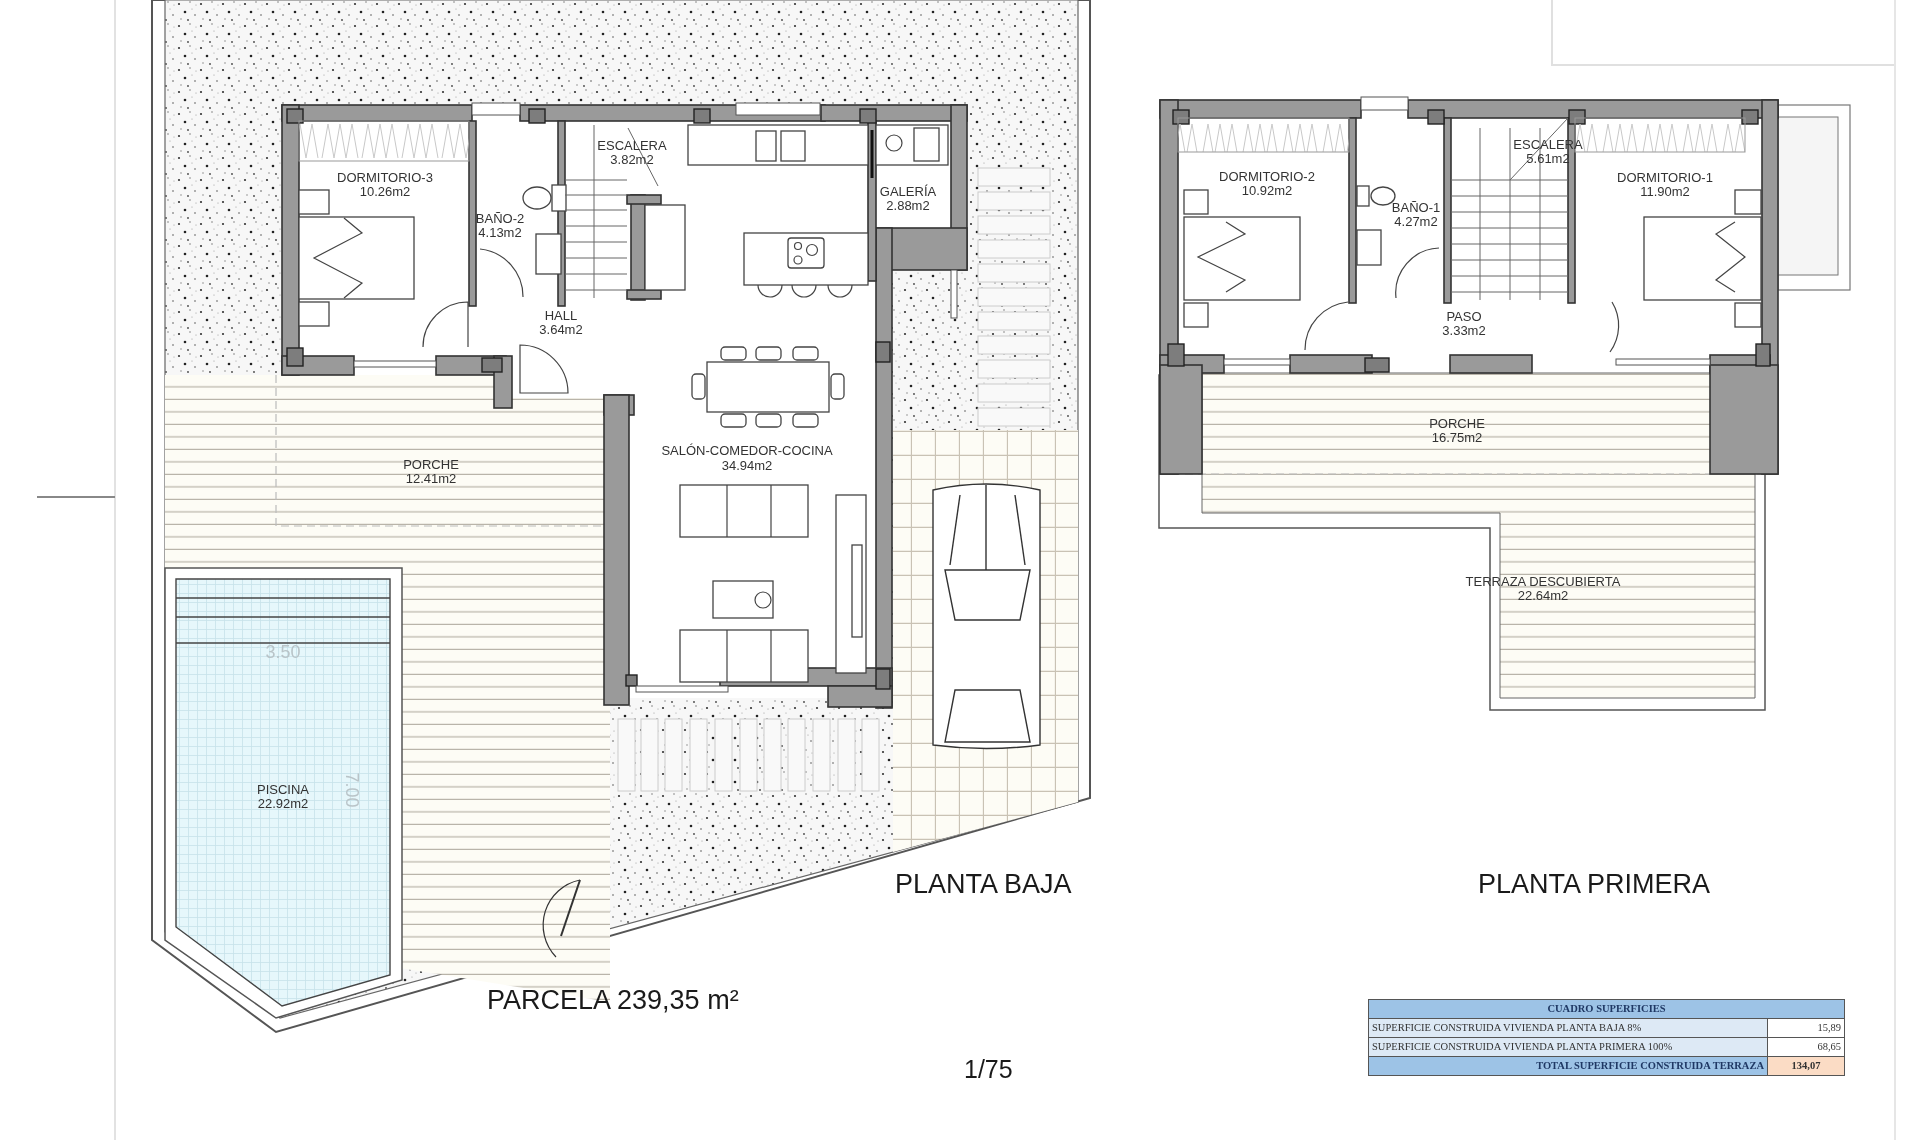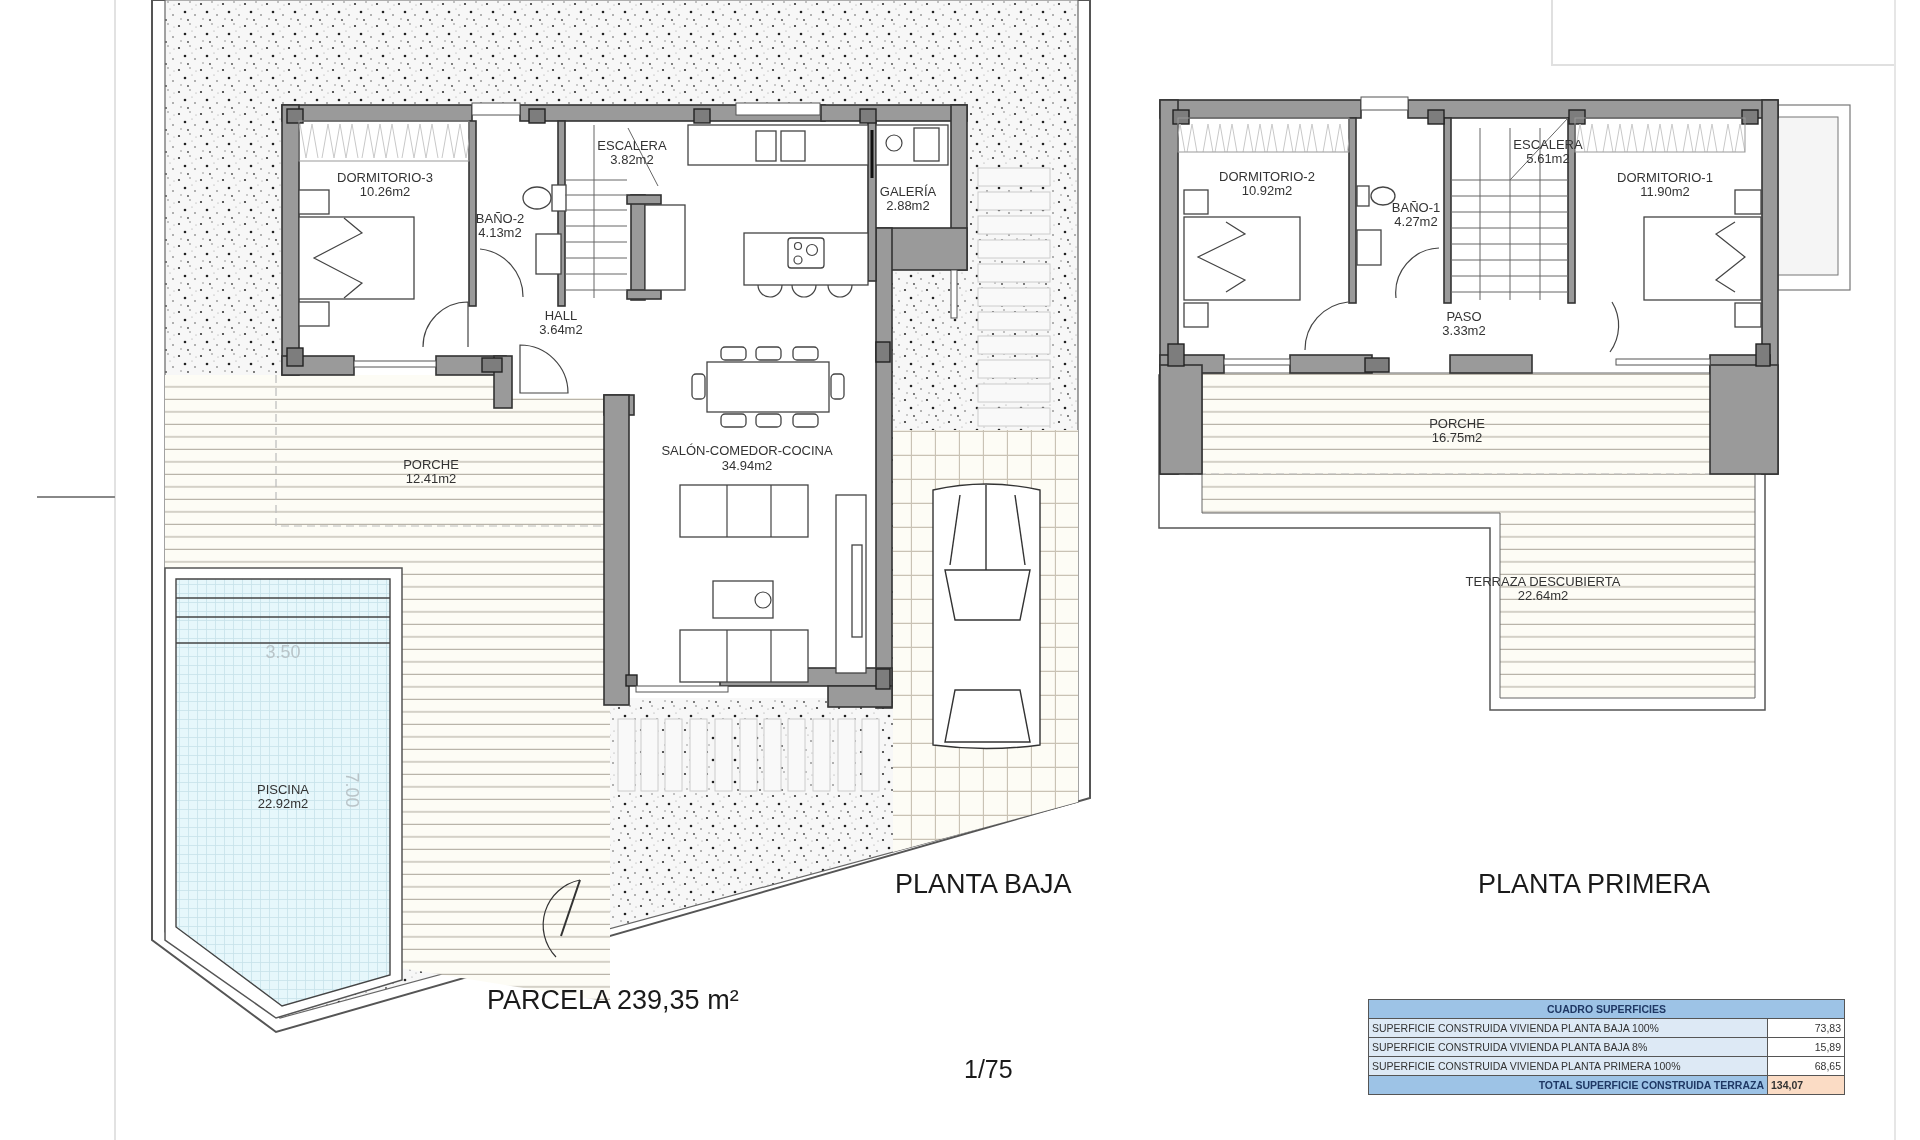--- a/index.html
+++ b/index.html
@@ -5,27 +5,27 @@
   html,body{margin:0;padding:0;background:#ffffff;}
   body{width:1920px;height:1140px;position:relative;overflow:hidden;font-family:"Liberation Sans",sans-serif;}
   #plan{position:absolute;left:0;top:0;width:1920px;height:1140px;}
   .lbl{font-family:"Liberation Sans",sans-serif;font-size:13px;fill:#333;text-anchor:middle;}
   .big{font-family:"Liberation Sans",sans-serif;font-size:27px;fill:#1a1a1a;}
   .dim{font-family:"Liberation Sans",sans-serif;font-size:18px;fill:#b9c4c8;text-anchor:middle;}
   .wall{fill:#9a9a9a;stroke:#333;stroke-width:1.6;}
   .col{fill:#7d7d7d;stroke:#222;stroke-width:1.4;}
   .thin{fill:none;stroke:#444;stroke-width:1.2;}
   .fur{fill:#fff;stroke:#444;stroke-width:1.3;}
-  .area-table{position:absolute;left:1368px;top:999px;width:477px;border-collapse:collapse;font-family:Liberation Sans, sans-serif;font-size:10.5px;color:#333;}
+  .area-table{position:absolute;left:1368px;top:999px;width:477px;border-collapse:collapse;font-family:Liberation Serif, serif;font-size:10.5px;color:#333;}
   .area-table td{border:1px solid #555;padding:1px 3px;height:16px;line-height:16px;}
   .area-table .head{background:#9dc3e6;text-align:center;font-weight:bold;color:#1f3864;}
   .area-table .desc{background:#dde9f5;}
   .area-table .val{background:#fff;text-align:right;width:70px;}
   .area-table .tot{background:#9dc3e6;text-align:right;font-weight:bold;color:#1f3864;}
-  .area-table .totval{background:#fbdcc5;text-align:left;font-weight:bold;margin-left:36px;}
+  .area-table .totval{background:#fbdcc5;text-align:center;font-weight:bold;margin-left:36px;}
 </style>
 </head>
 <body>
 
 <svg id="plan" viewBox="0 0 1920 1140" xmlns="http://www.w3.org/2000/svg">
   <defs>
     <pattern id="gravel" width="22" height="22" patternUnits="userSpaceOnUse">
       <rect width="22" height="22" fill="#f7f7f7"></rect>
       <circle cx="3" cy="4" r="1.1" fill="#333"></circle>
       <circle cx="14" cy="2" r="0.7" fill="#666"></circle>
@@ -365,24 +365,20 @@
   <text class="big" x="487" y="1009">PARCELA 239,35 m²</text>
   <text class="big" x="964" y="1078" style="font-size:25px">1/75</text>
 </svg>
 
 <table class="area-table">
   <tbody>
       <tr>
         <td class="head" colspan="2">CUADRO SUPERFICIES</td>
       </tr>
   <tr>
-    <td class="desc">SUPERFICIE CONSTRUIDA VIVIENDA PLANTA BAJA 100%</td>
-    <td class="val">73,83</td>
-  </tr>
-  <tr>
     <td class="desc">SUPERFICIE CONSTRUIDA VIVIENDA PLANTA BAJA 8%</td>
     <td class="val">15,89</td>
   </tr>
   <tr>
     <td class="desc">SUPERFICIE CONSTRUIDA VIVIENDA PLANTA PRIMERA 100%</td>
     <td class="val">68,65</td>
   </tr>
   <tr>
     <td class="tot">TOTAL SUPERFICIE CONSTRUIDA TERRAZA</td>
     <td class="totval">134,07</td>

